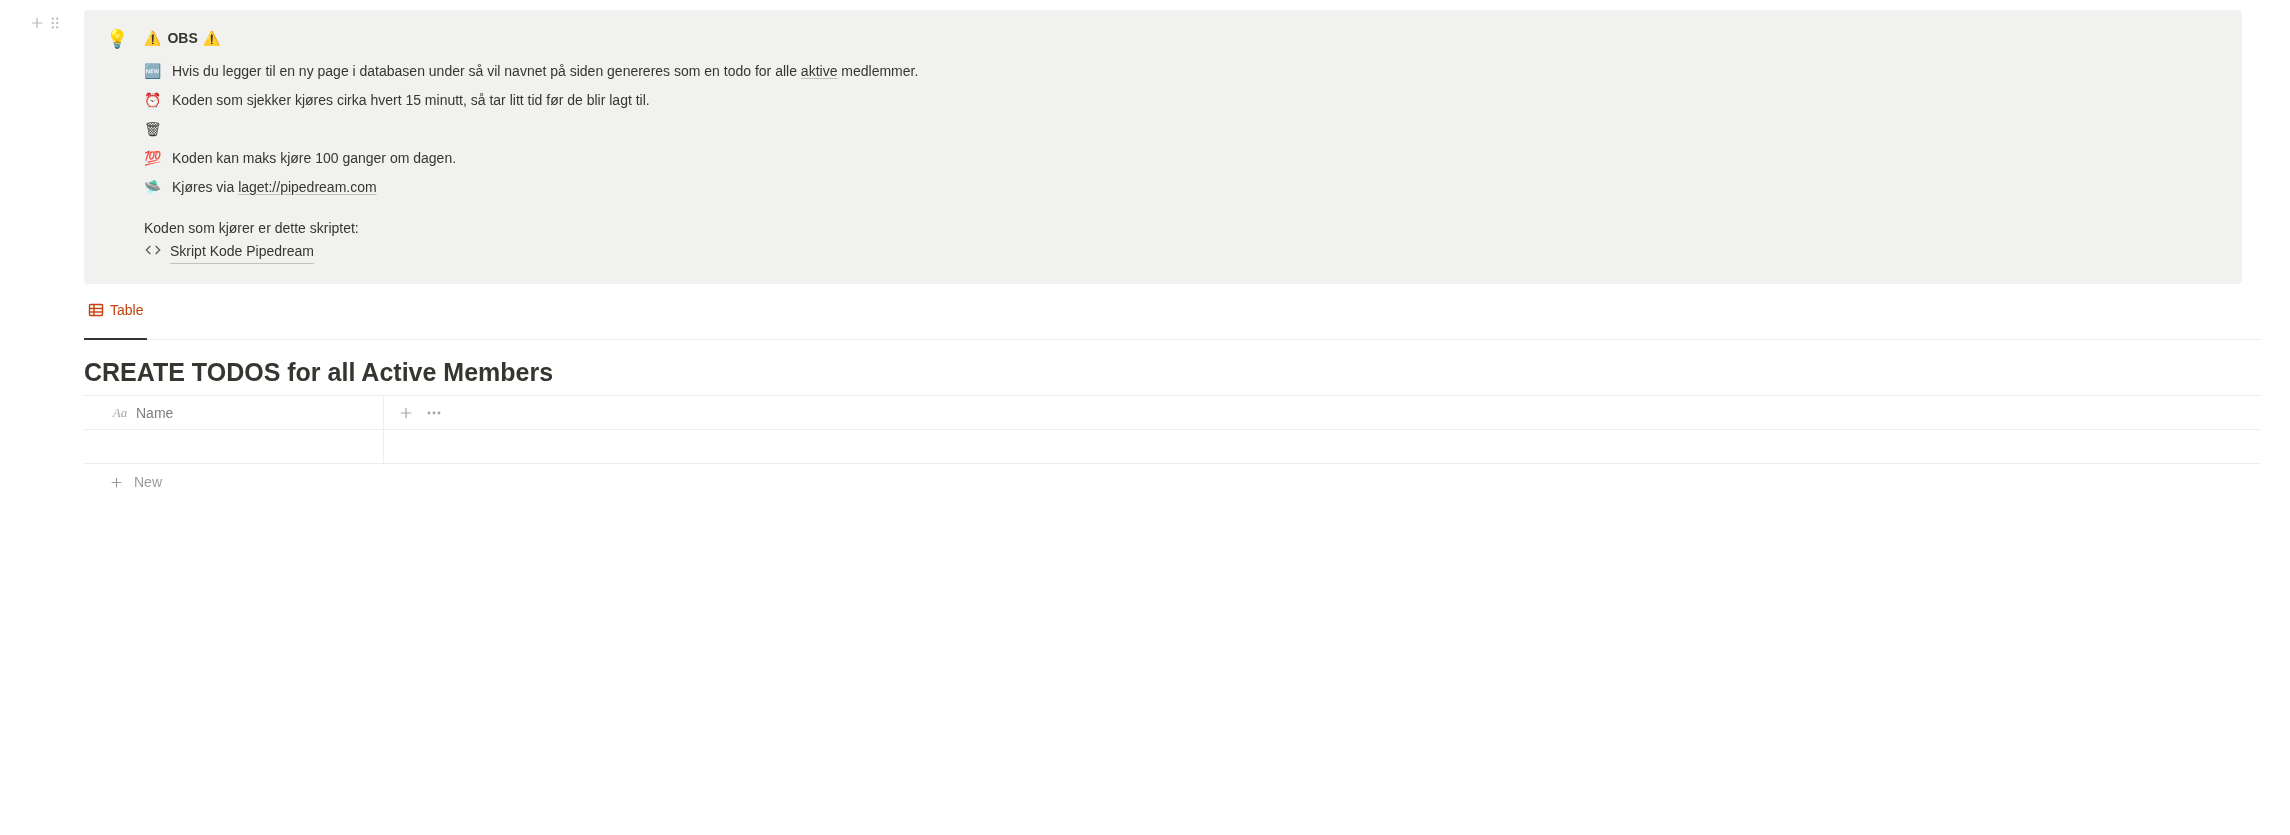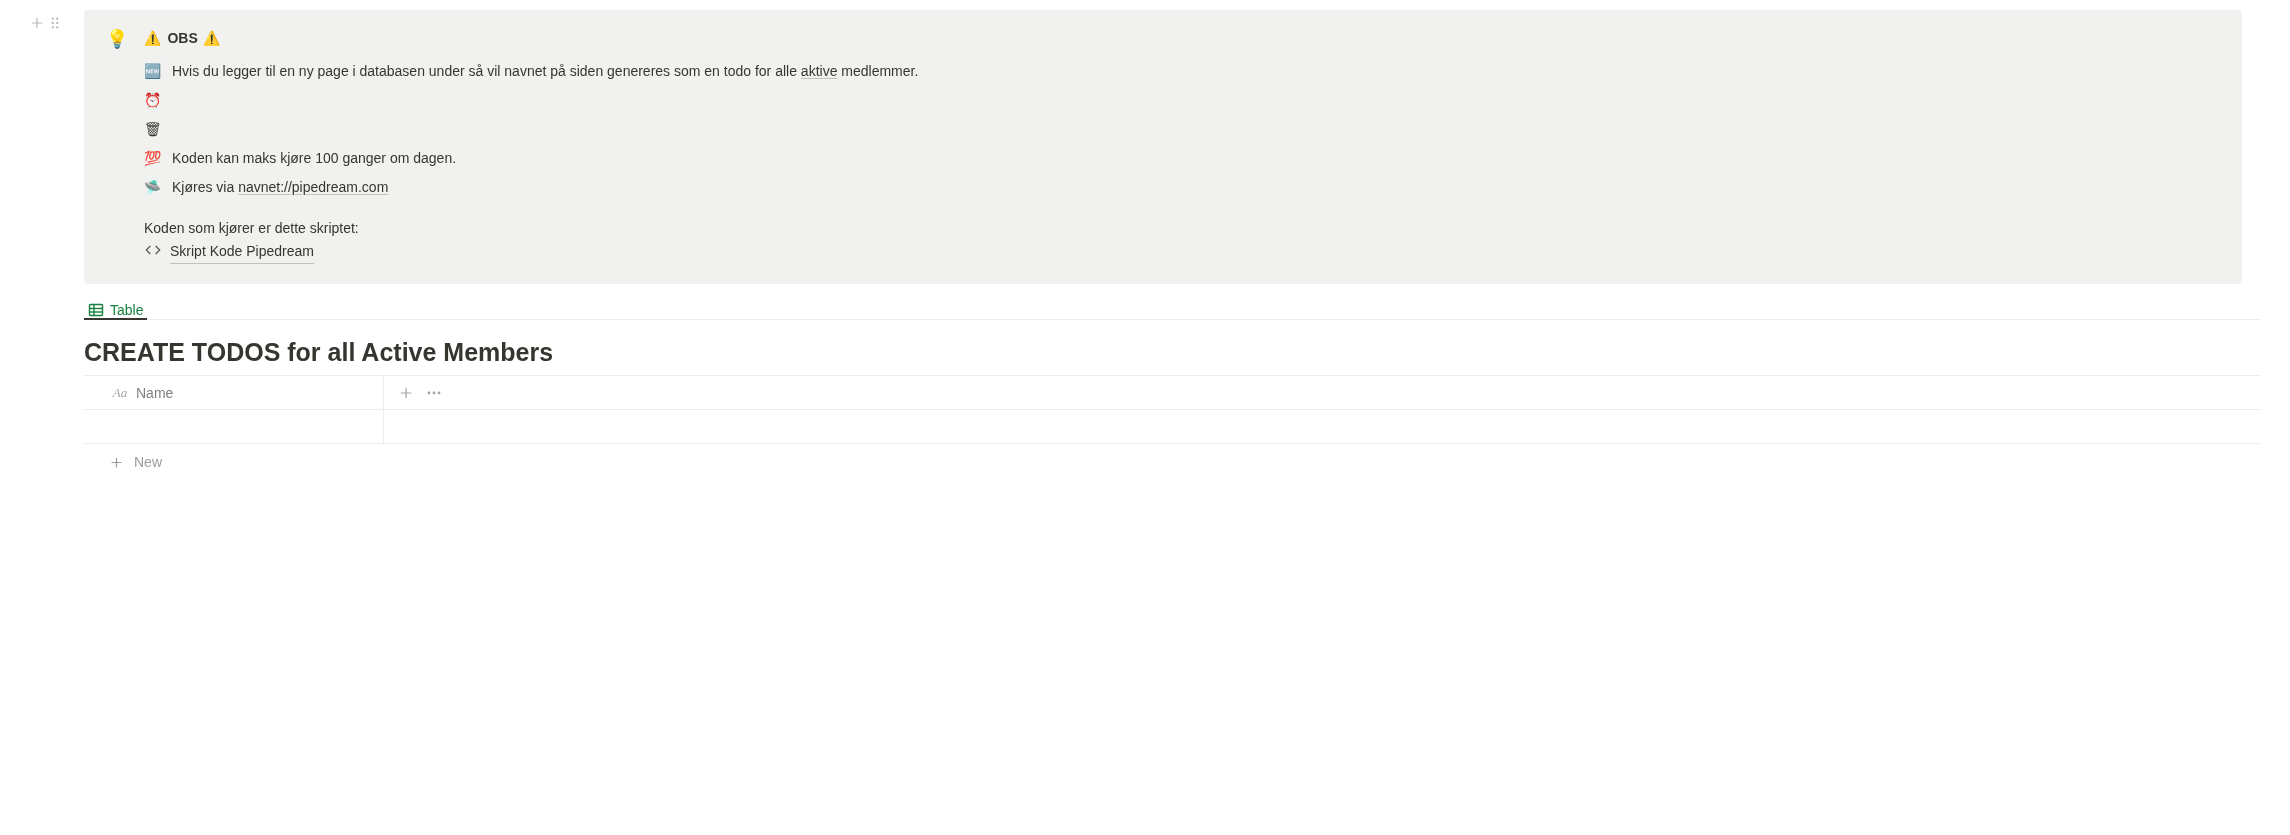--- a/index.html
+++ b/index.html
@@ -121,23 +121,23 @@
   }
   .view-tabs {
     display: flex;
     align-items: center;
     border-bottom: 1px solid rgba(55,53,47,0.09);
   }
   .view-tab {
     display: inline-flex;
     align-items: flex-start;
     gap: 6px;
-    padding: 6px 4px 0 4px;
-    font-size: 14px;
-    color: #15803d;
+    padding: 6px 4px 20px 4px;
+    font-size: 14px;
+    color: #c2410c;
     border-bottom: 2px solid #37352f;
     margin-bottom: -1px;
     cursor: pointer;
   }
   .db-title {
     font-size: 25px;
     font-weight: 700;
     margin: 18px 0 8px 0;
   }
   .db-table {
@@ -230,34 +230,37 @@
 
         <ul class="callout-list">
           <li>
             <span class="li-icon">🆕</span>
             <span class="li-text">
               <span>Hvis du legger til en ny page i databasen under så vil navnet på siden genereres som en todo for alle </span><span class="underline">aktive</span><span> medlemmer.</span>
             </span>
           </li>
           <li>
             <span class="li-icon">⏰</span>
+            <span class="li-text">
+              <span>Koden som sjekker kjøres cirka hvert 15 minutt, så tar litt tid før de blir lagt til.</span>
+            </span>
           </li>
           <li>
             <span class="li-icon">🗑</span>
           </li>
           <li>
             <span class="li-icon">💯</span>
             <span class="li-text">
               <span>Koden kan maks kjøre 100 ganger om dagen.</span>
             </span>
           </li>
           <li>
             <span class="li-icon">🛸</span>
             <span class="li-text">
-              <span>Kjøres via </span><a href="#" class="underline">navnet://pipedream.com</a>
+              <span>Kjøres via </span><a href="#" class="underline">laget://pipedream.com</a>
             </span>
           </li>
         </ul>
 
         <div class="callout-subtext">Koden som kjører er dette skriptet:</div>
 
         <div class="script-link">
           <span class="code-ic">
             <svg viewBox="0 0 24 24" width="16" height="16" fill="none" stroke="currentColor" stroke-width="2">
                 <polyline points="16 18 22 12 16 6"></polyline>

